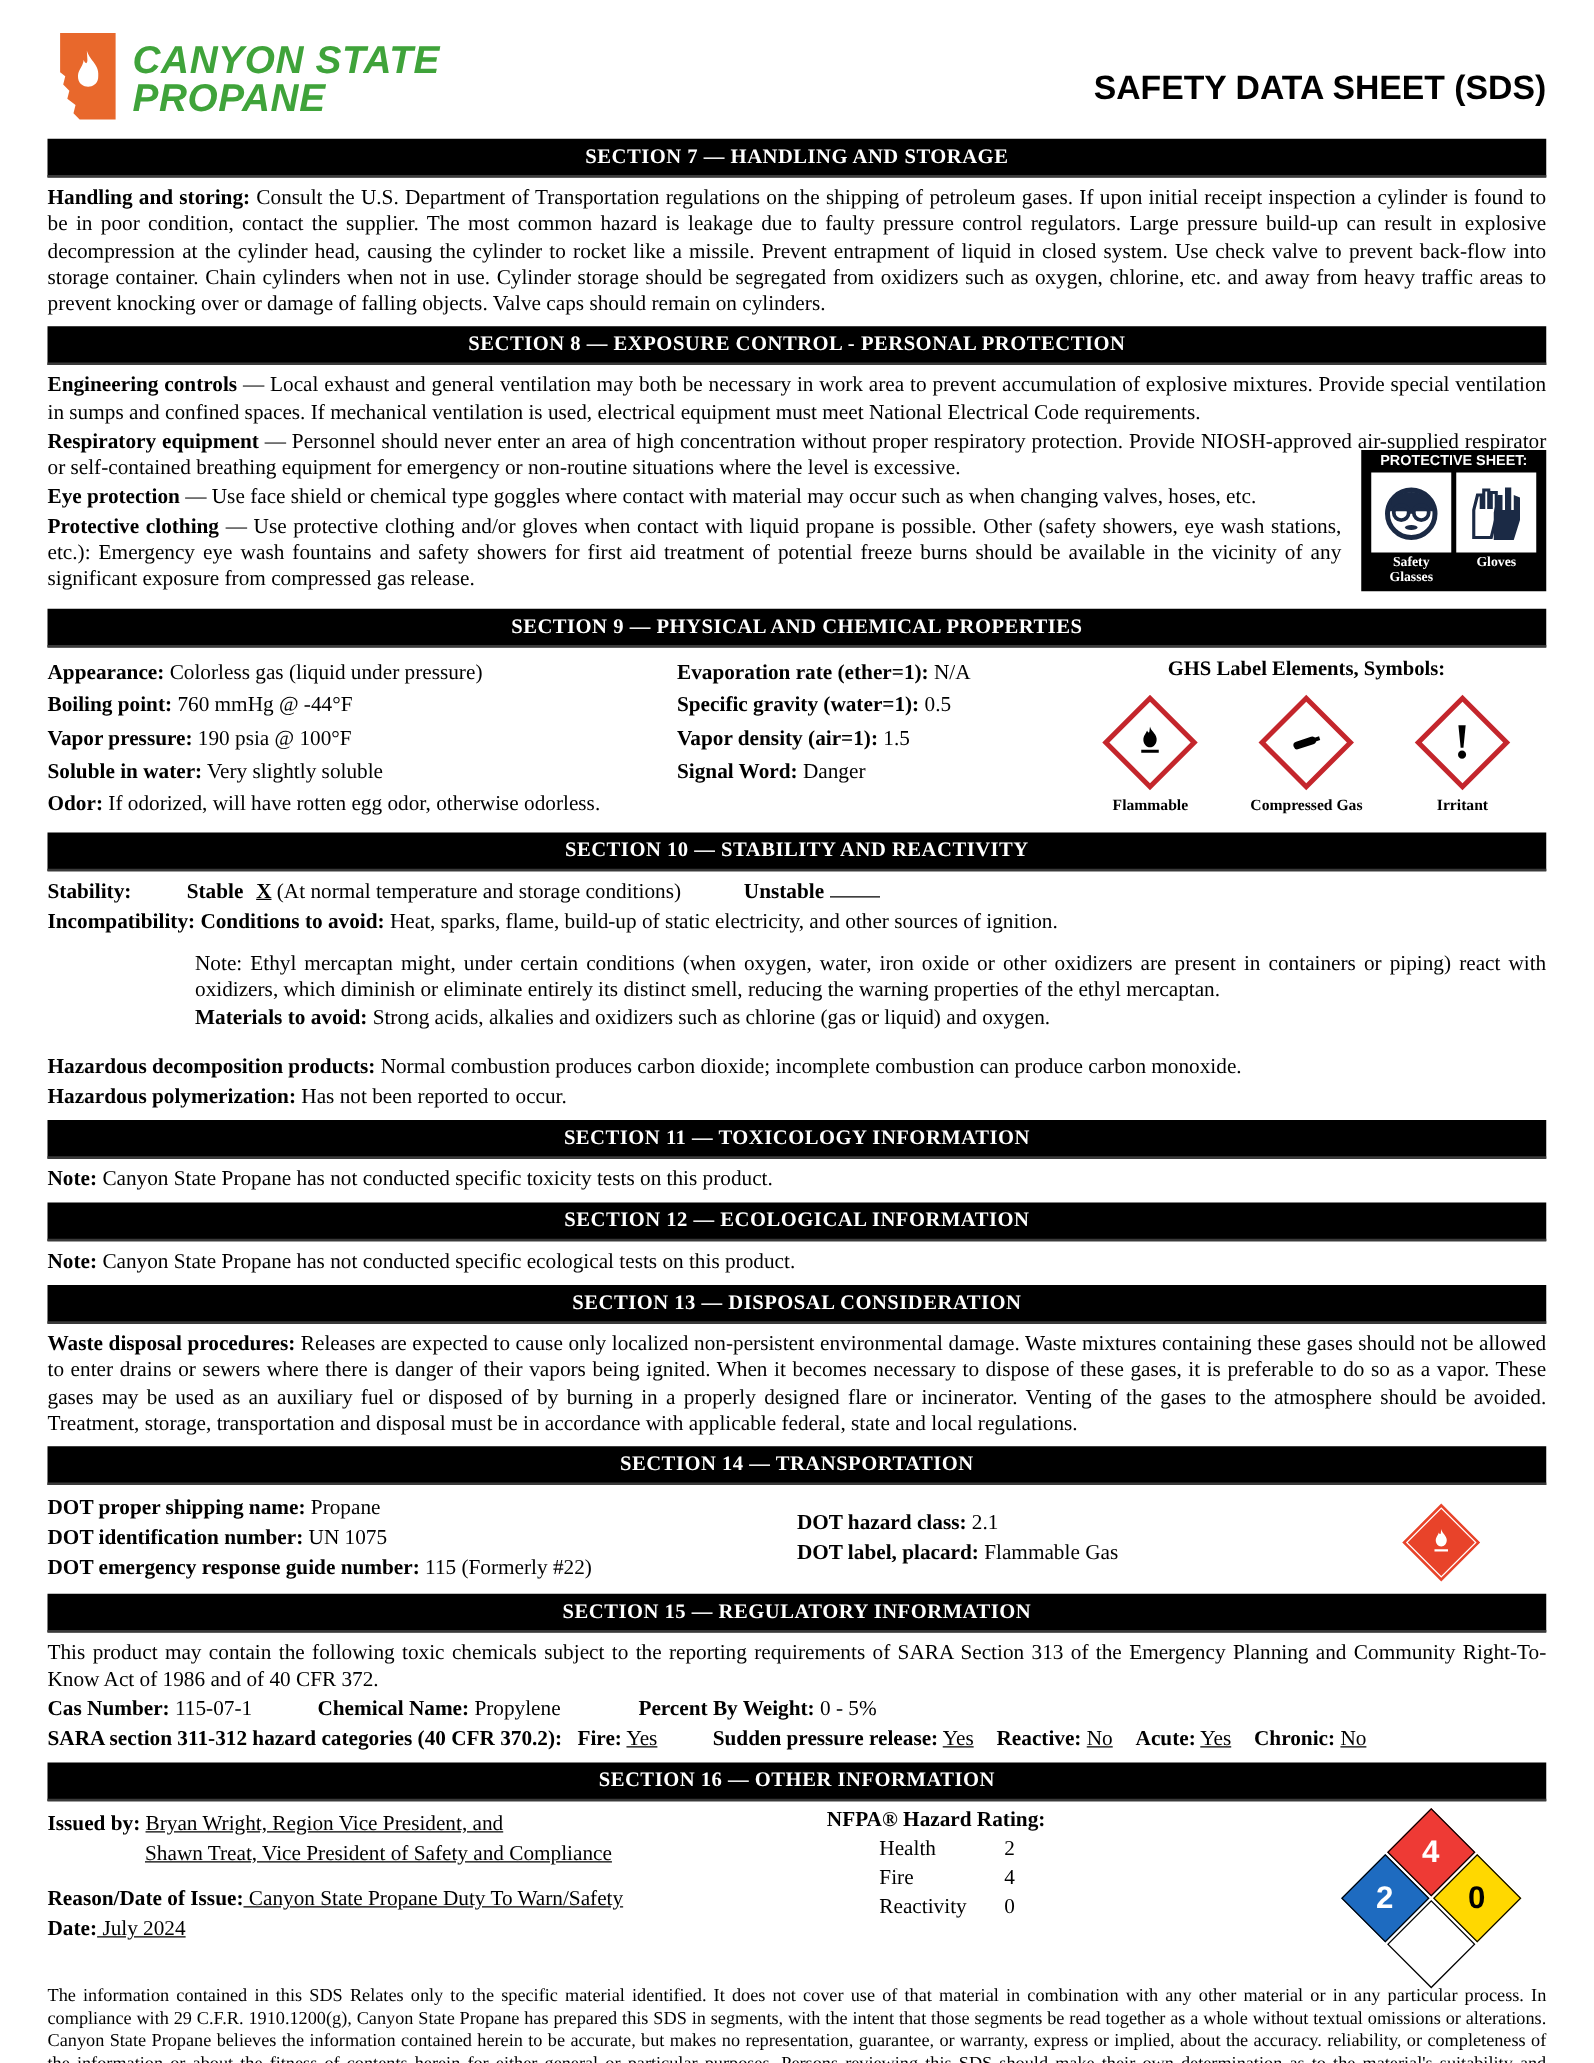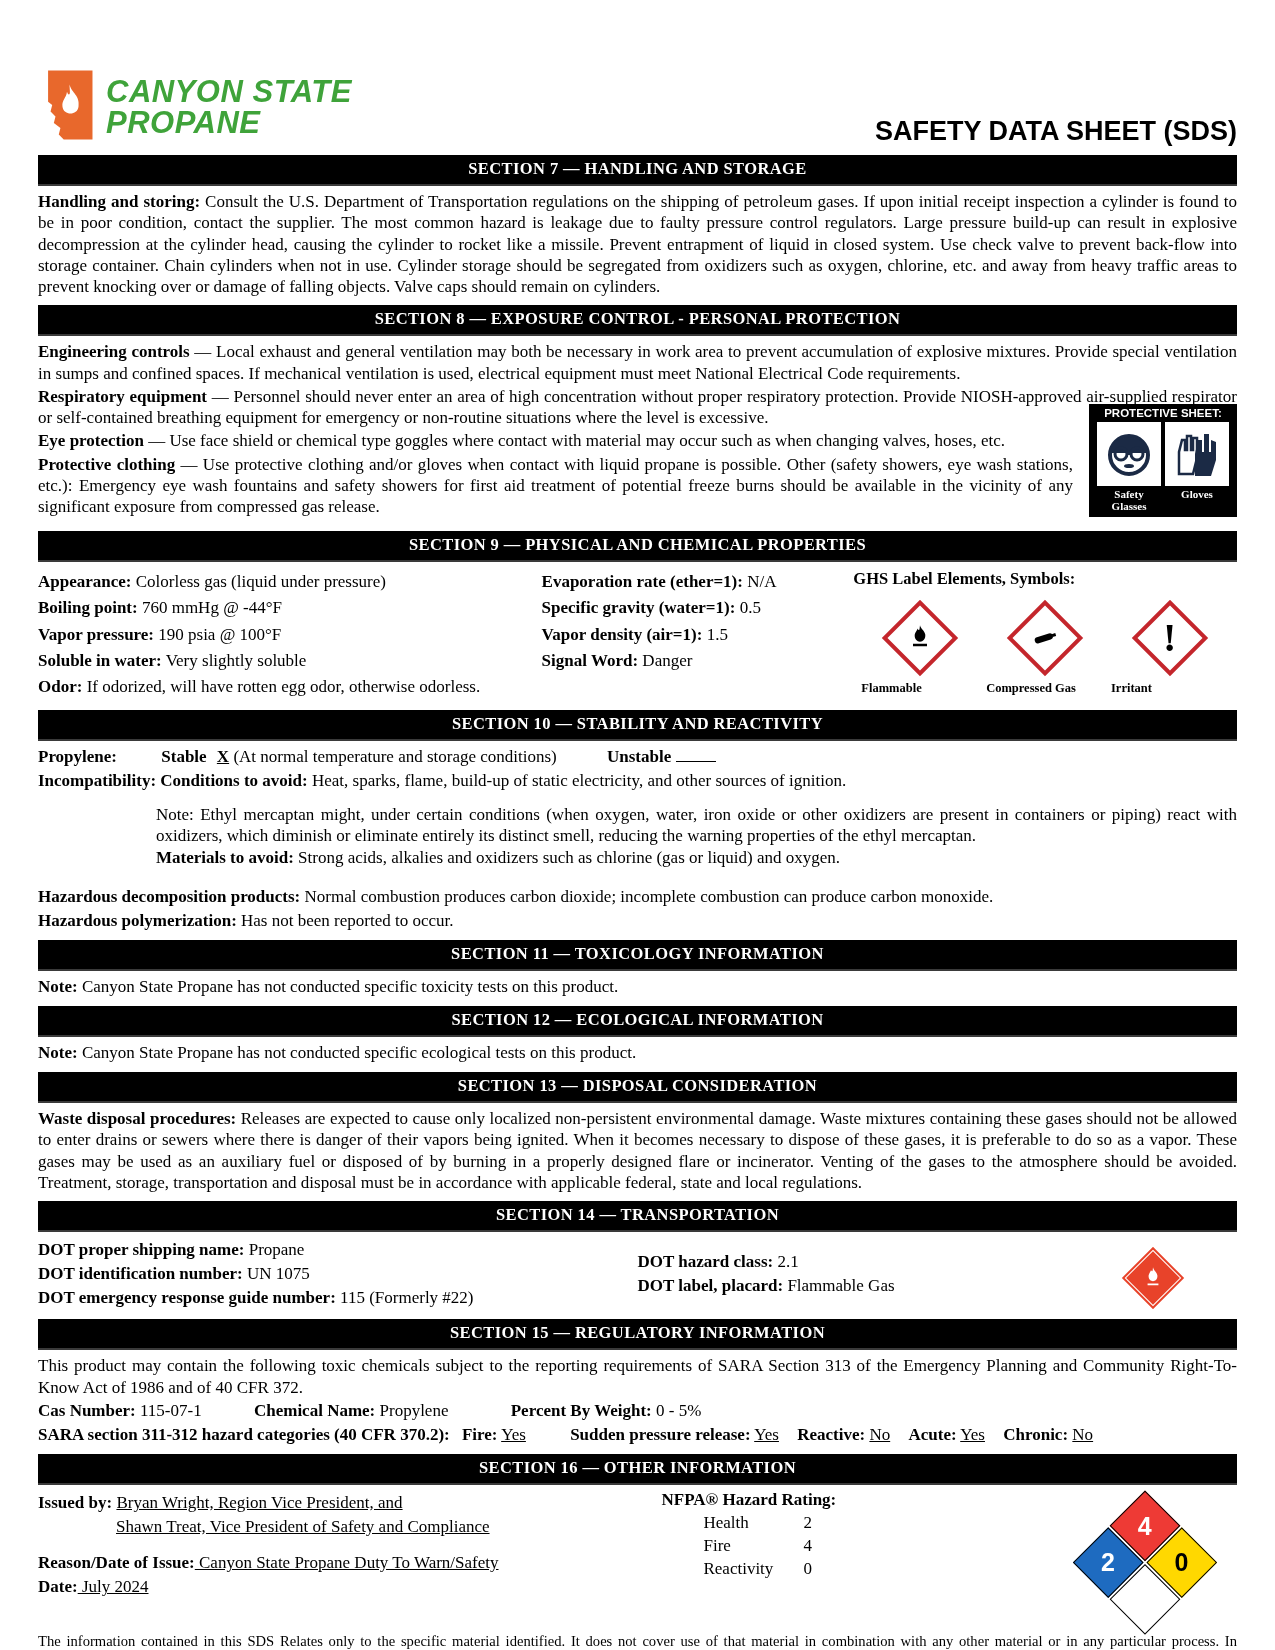--- a/index.html
+++ b/index.html
@@ -1,20 +1,20 @@
 <!DOCTYPE html>
 <html><head>
 <meta charset="utf-8">
 <style>
   html,body { margin:0; padding:0; background:#fff; }
   .page { width:1275px; min-height:1650px; box-sizing:border-box; padding:24px 38px 12px 38px;
           font-family:"Liberation Serif", serif; font-size:17px; color:#000; position:relative; }
 
   
-  .top { display:flex; justify-content:space-between; align-items:flex-end; margin-bottom:6px;margin-top:44px; }
+  .top { display:flex; justify-content:space-between; align-items:center; margin-bottom:6px; }
   .logo { display:flex; align-items:center; gap:10px; }
   .logo-text { font-family:"Liberation Sans", sans-serif; font-weight:bold; font-style:italic;
                color:#3fa33a; font-size:31px; line-height:0.98; letter-spacing:0.5px; }
   .doc-title { font-family:"Liberation Sans", sans-serif; font-weight:bold; font-size:27px; padding-top:14px; }
 
   
   .bar { background:#000; color:#fff; text-align:center; font-weight:bold; font-size:16.5px;
          padding:4px 0 5px 0; margin:8px 0 5px 0; letter-spacing:0.4px; border-bottom:2px solid #3a3a3a; }
 
   .para { text-align:justify; margin:2px 0; line-height:1.25; }
@@ -27,21 +27,21 @@
   .pw-box { float:right; width:142px; background:#000; color:#fff; text-align:center;
             margin:-26px 0 6px 16px; padding:3px 3px 5px 3px; }
   .pw-title { font-family:"Liberation Sans", sans-serif; font-weight:bold; font-size:11.5px; }
   .pw-tiles { display:flex; gap:4px; justify-content:center; margin-top:3px; }
   .pw-tile { width:64px; height:64px; background:#fff; display:flex; align-items:center; justify-content:center; }
   .pw-labels { display:flex; gap:4px; justify-content:center; }
   .pw-label { width:64px; font-size:11px; line-height:1.05; font-weight:bold; margin-top:3px; }
 
   
   .s9 { display:flex; margin-top:2px; }
-  .s9-left { width:42%; } .s9-mid { width:26%; } .s9-ghs { width:32%; text-align:left; }
+  .s9-left { width:42%; } .s9-mid { width:26%; } .s9-ghs { width:32%; text-align:center; }
   .prop { margin:4px 0; line-height:1.3; }
   .ghs-title { font-weight:bold; font-size:16.5px; margin-top:2px; }
   .ghs-row { display:flex; justify-content:space-between; margin-top:10px; padding:0 8px; }
   .ghs-item { width:118px; }
   .ghs-diamond { width:46px; height:46px; border:4px solid #c4262c; background:#fff; transform:rotate(45deg);
                  margin:12px auto 16px auto; display:flex; align-items:center; justify-content:center; }
   .ghs-glyph { transform:rotate(-45deg); display:flex; align-items:center; justify-content:center; }
   .ghs-bang { font-family:"Liberation Serif", serif; font-weight:bold; font-size:40px; line-height:1; }
   .ghs-label { font-weight:bold; font-size:12.5px; margin-top:2px; }
 
@@ -185,21 +185,21 @@
             <span class="ghs-glyph ghs-bang">!</span>
           </div>
           <div class="ghs-label">Irritant</div>
         </div>
       </div>
     </div>
   </div>
 
   <div class="bar">SECTION 10 — STABILITY AND REACTIVITY</div>
   <div class="line">
-    <span class="b">Propylene:</span>
+    <span class="b">Stability:</span>
     <span class="b" style="margin-left:40px">Stable</span>
     <span class="b u" style="margin-left:6px">X</span>
     <span> (At normal temperature and storage conditions)</span>
     <span class="b" style="margin-left:46px">Unstable</span>
     <span style="display:inline-block;width:40px;border-bottom:1.5px solid #000;"></span>
   </div>
   <div class="line"><span class="b">Incompatibility: Conditions to avoid:</span><span> Heat, sparks, flame, build-up of static electricity, and other sources of ignition.</span></div>
   <div class="gap10"></div>
   <div class="indent">
     <p class="para" style="margin:0"><span>Note: Ethyl mercaptan might, under certain conditions (when oxygen, water, iron oxide or other oxidizers are present in containers or piping) react with oxidizers, which diminish or eliminate entirely its distinct smell, reducing the warning properties of the ethyl mercaptan.</span></p>

